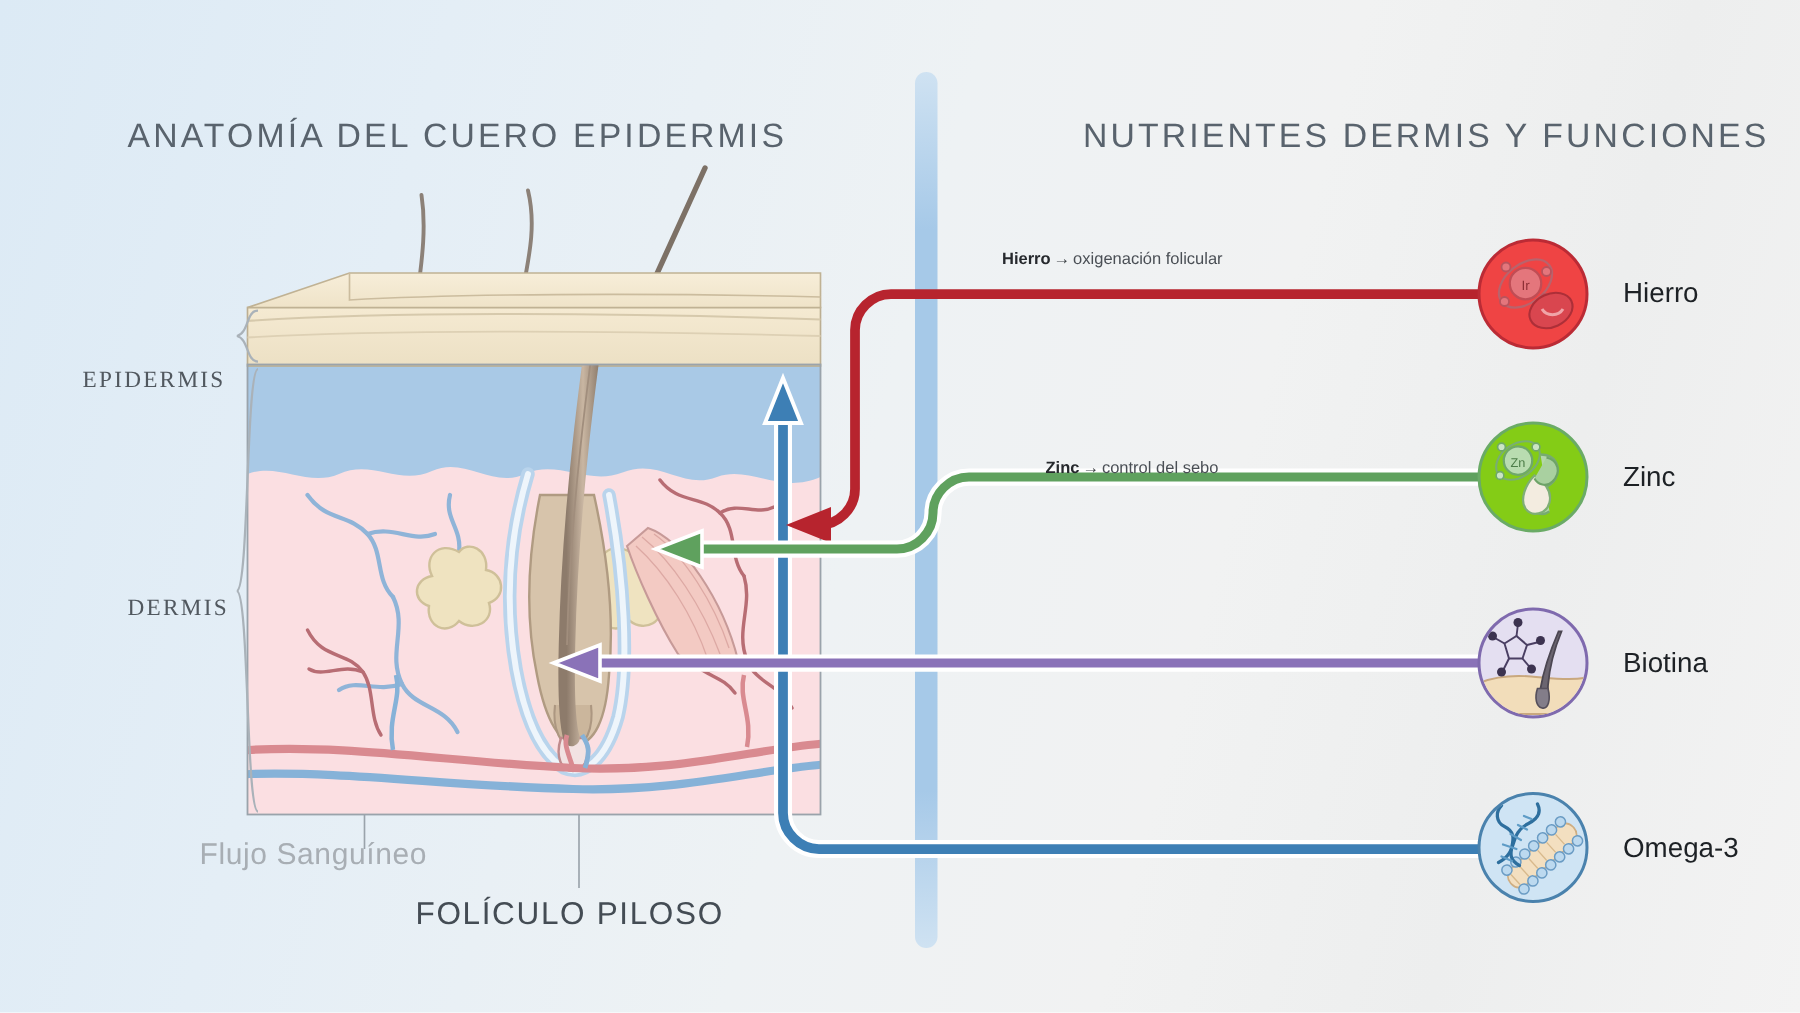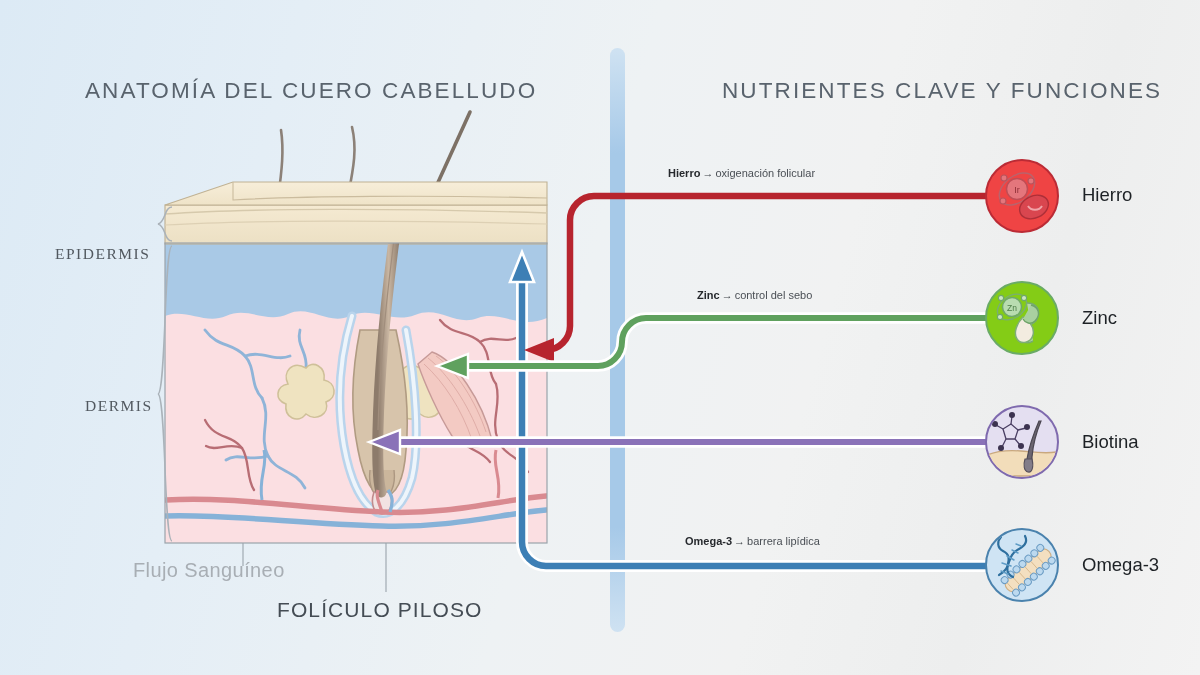--- a/index.html
+++ b/index.html
@@ -54,22 +54,22 @@
   }
   .badge svg { display:block; }
 
   svg { overflow:visible; }
 </style>
 </head>
 <body>
 
 <div id="stage">
 
-  <div class="heading abs" id="heading-left">ANATOMÍA DEL CUERO CABELLUDO</div>
-  <div class="heading abs" id="heading-right">NUTRIENTES CLAVE Y FUNCIONES</div>
+  <div class="heading abs" id="heading-left">ANATOMÍA DEL CUERO EPIDERMIS</div>
+  <div class="heading abs" id="heading-right">NUTRIENTES DERMIS Y FUNCIONES</div>
 
   <svg class="abs" id="skin-diagram" style="left:0;top:0;" width="1200" height="675">
     <defs>
       <linearGradient id="gEpi" x1="0" y1="0" x2="0" y2="1">
         <stop offset="0%" stop-color="#f5ead2"></stop>
           <stop offset="100%" stop-color="#ece0c4"></stop>
       </linearGradient>
       <linearGradient id="gTop" x1="0" y1="0" x2="0" y2="1">
         <stop offset="0%" stop-color="#f7eed9"></stop>
           <stop offset="100%" stop-color="#efe3c8"></stop>
@@ -238,21 +238,21 @@
       <circle cx="17" cy="17" r="3" fill="#e4767c" stroke="#b9535c" stroke-width="1.2"></circle>
       <circle cx="44" cy="20" r="3" fill="#e4767c" stroke="#b9535c" stroke-width="1.2"></circle>
       <circle cx="16" cy="40" r="3" fill="#e4767c" stroke="#b9535c" stroke-width="1.2"></circle>
       <circle cx="43" cy="38" r="3" fill="#e4767c" stroke="#b9535c" stroke-width="1.2"></circle>
       <ellipse cx="47" cy="46" rx="15" ry="11" fill="#d9464f" stroke="#ad2f38" stroke-width="1.4" transform="rotate(-25 47 46)"></ellipse>
       <path d="M41,45 C44,50 52,50 55,45" stroke="#f0a4a8" stroke-width="2" fill="none"></path>
     </svg>
   </div>
   <div class="nut-name" style="left:1082px; top:184px;">Hierro</div>
 
-  <div class="func-text" style="left:697px; top:289px;">
+  <div class="func-text" style="left:697px; top:306px;">
     <b>Zinc</b><span class="arrowglyph">→</span><span>control del sebo</span>
   </div>
   <div class="badge" style="left:985px; top:281px; background:#84cc16; border-color:#6aab66;">
     <svg width="69" height="69" viewBox="0 0 69 69">
       <path d="M40,20 C50,20 54,28 50,36 C46,44 36,42 34,50 C32,58 40,62 46,58" fill="#b4d6ab" stroke="#77ab70" stroke-width="1.6"></path>
       <path d="M36,34 C30,40 26,50 30,56 C34,62 44,60 46,52 C48,44 42,38 36,34 Z" fill="#f3ece0" stroke="#7fae77" stroke-width="1.5"></path>
       <path d="M44,22 C52,24 54,32 48,38 C44,42 38,40 36,36" fill="#a9d0a0" stroke="#6ea368" stroke-width="1.4"></path>
       <ellipse cx="25" cy="24" rx="16" ry="11" fill="none" stroke="#79ae72" stroke-width="1.4" transform="rotate(-35 25 24)"></ellipse>
       <circle cx="25" cy="24" r="9.5" fill="#b9dcb0" stroke="#6fa869" stroke-width="1.5"></circle>
       <text x="25" y="28" font-family="Liberation Sans, sans-serif" font-size="8.5" fill="#4d7d48" text-anchor="middle">Zn</text>
@@ -281,23 +281,20 @@
         <circle cx="8" cy="17" r="3"></circle>
           <circle cx="25" cy="8" r="3"></circle>
         <circle cx="40" cy="20" r="3"></circle>
           <circle cx="14" cy="41" r="3"></circle>
         <circle cx="34" cy="39" r="3"></circle>
       </g>
     </svg>
   </div>
   <div class="nut-name" style="left:1082px; top:431px;">Biotina</div>
 
-  <div class="func-text" style="left:685px; top:535px;">
-    <b>Omega-3</b><span class="arrowglyph">→</span><span>barrera lipídica</span>
-  </div>
   <div class="badge" style="left:985px; top:528px; background:#cfe4f4; border-color:#4a82ad;">
     <svg width="69" height="69" viewBox="0 0 69 69">
       <g transform="rotate(-42 40 42)">
         <rect x="14" y="34" width="56" height="15" rx="7" fill="#f3dfc0" stroke="#cfae82" stroke-width="1.1"></rect>
         <g fill="#bcd9ef" stroke="#6b9cc4" stroke-width="1">
           <circle cx="18" cy="33" r="3.4"></circle>
             <circle cx="26" cy="33" r="3.4"></circle>
           <circle cx="34" cy="33" r="3.4"></circle>
             <circle cx="42" cy="33" r="3.4"></circle>
           <circle cx="50" cy="33" r="3.4"></circle>

